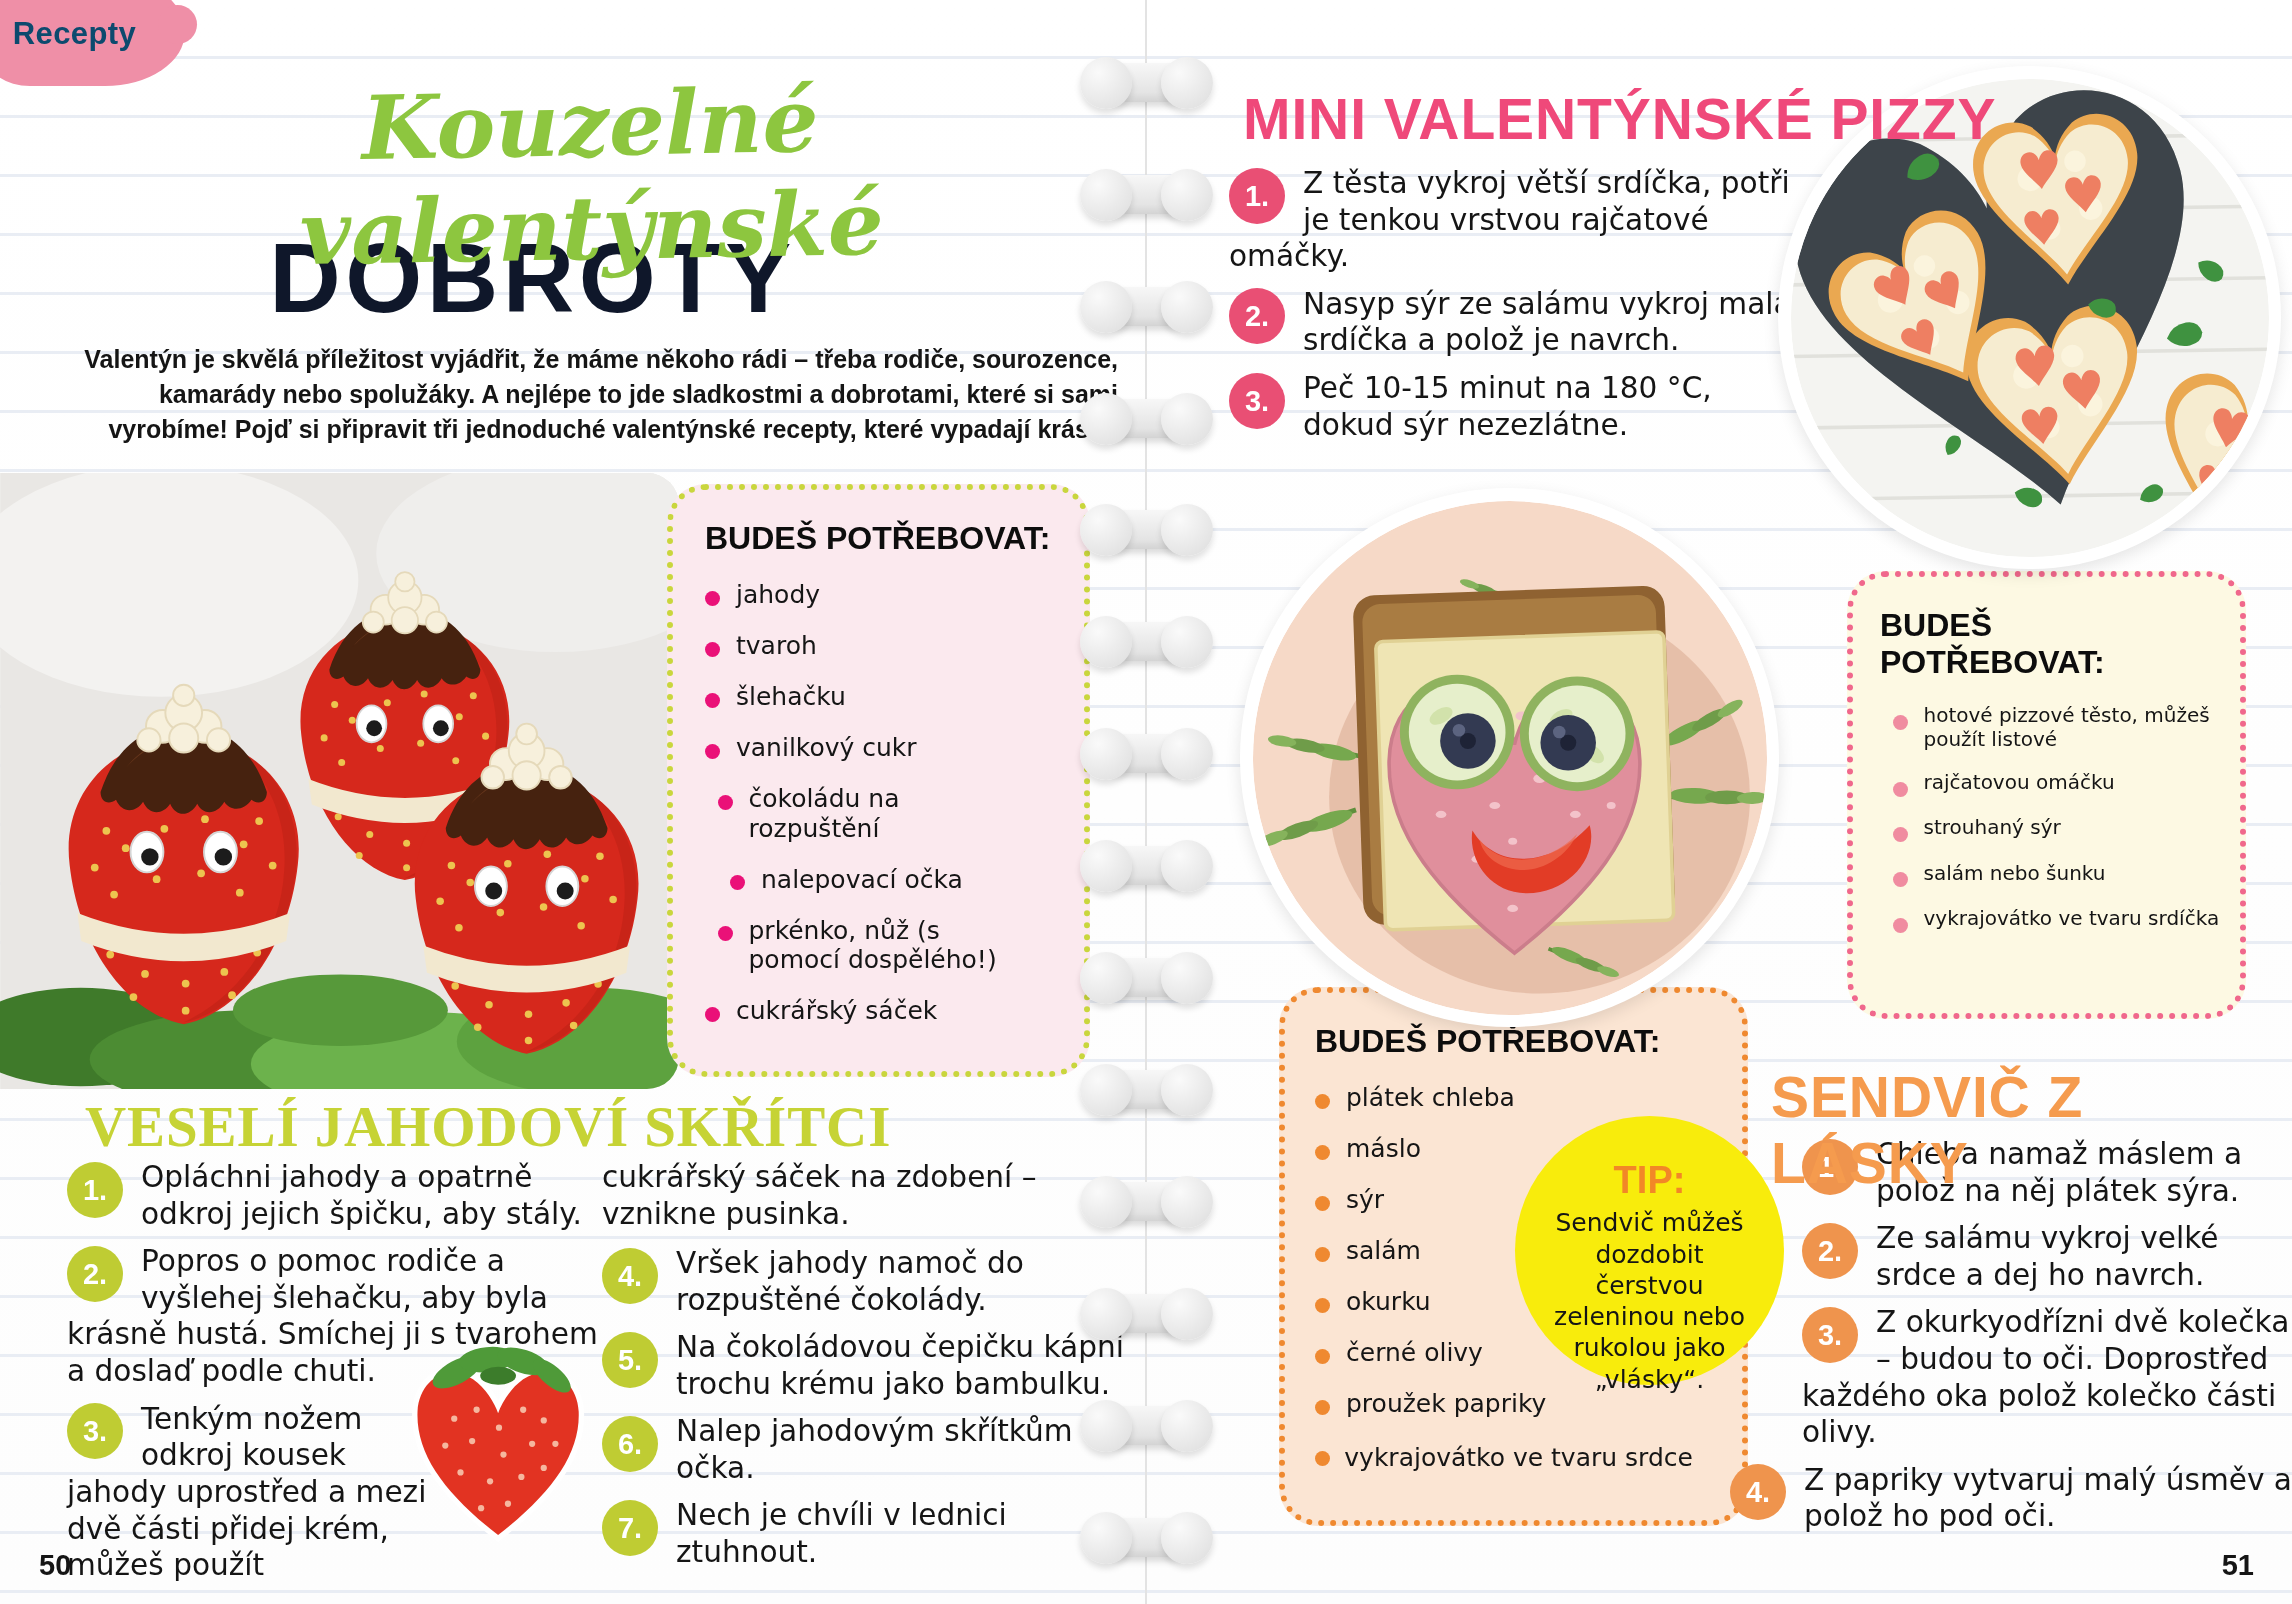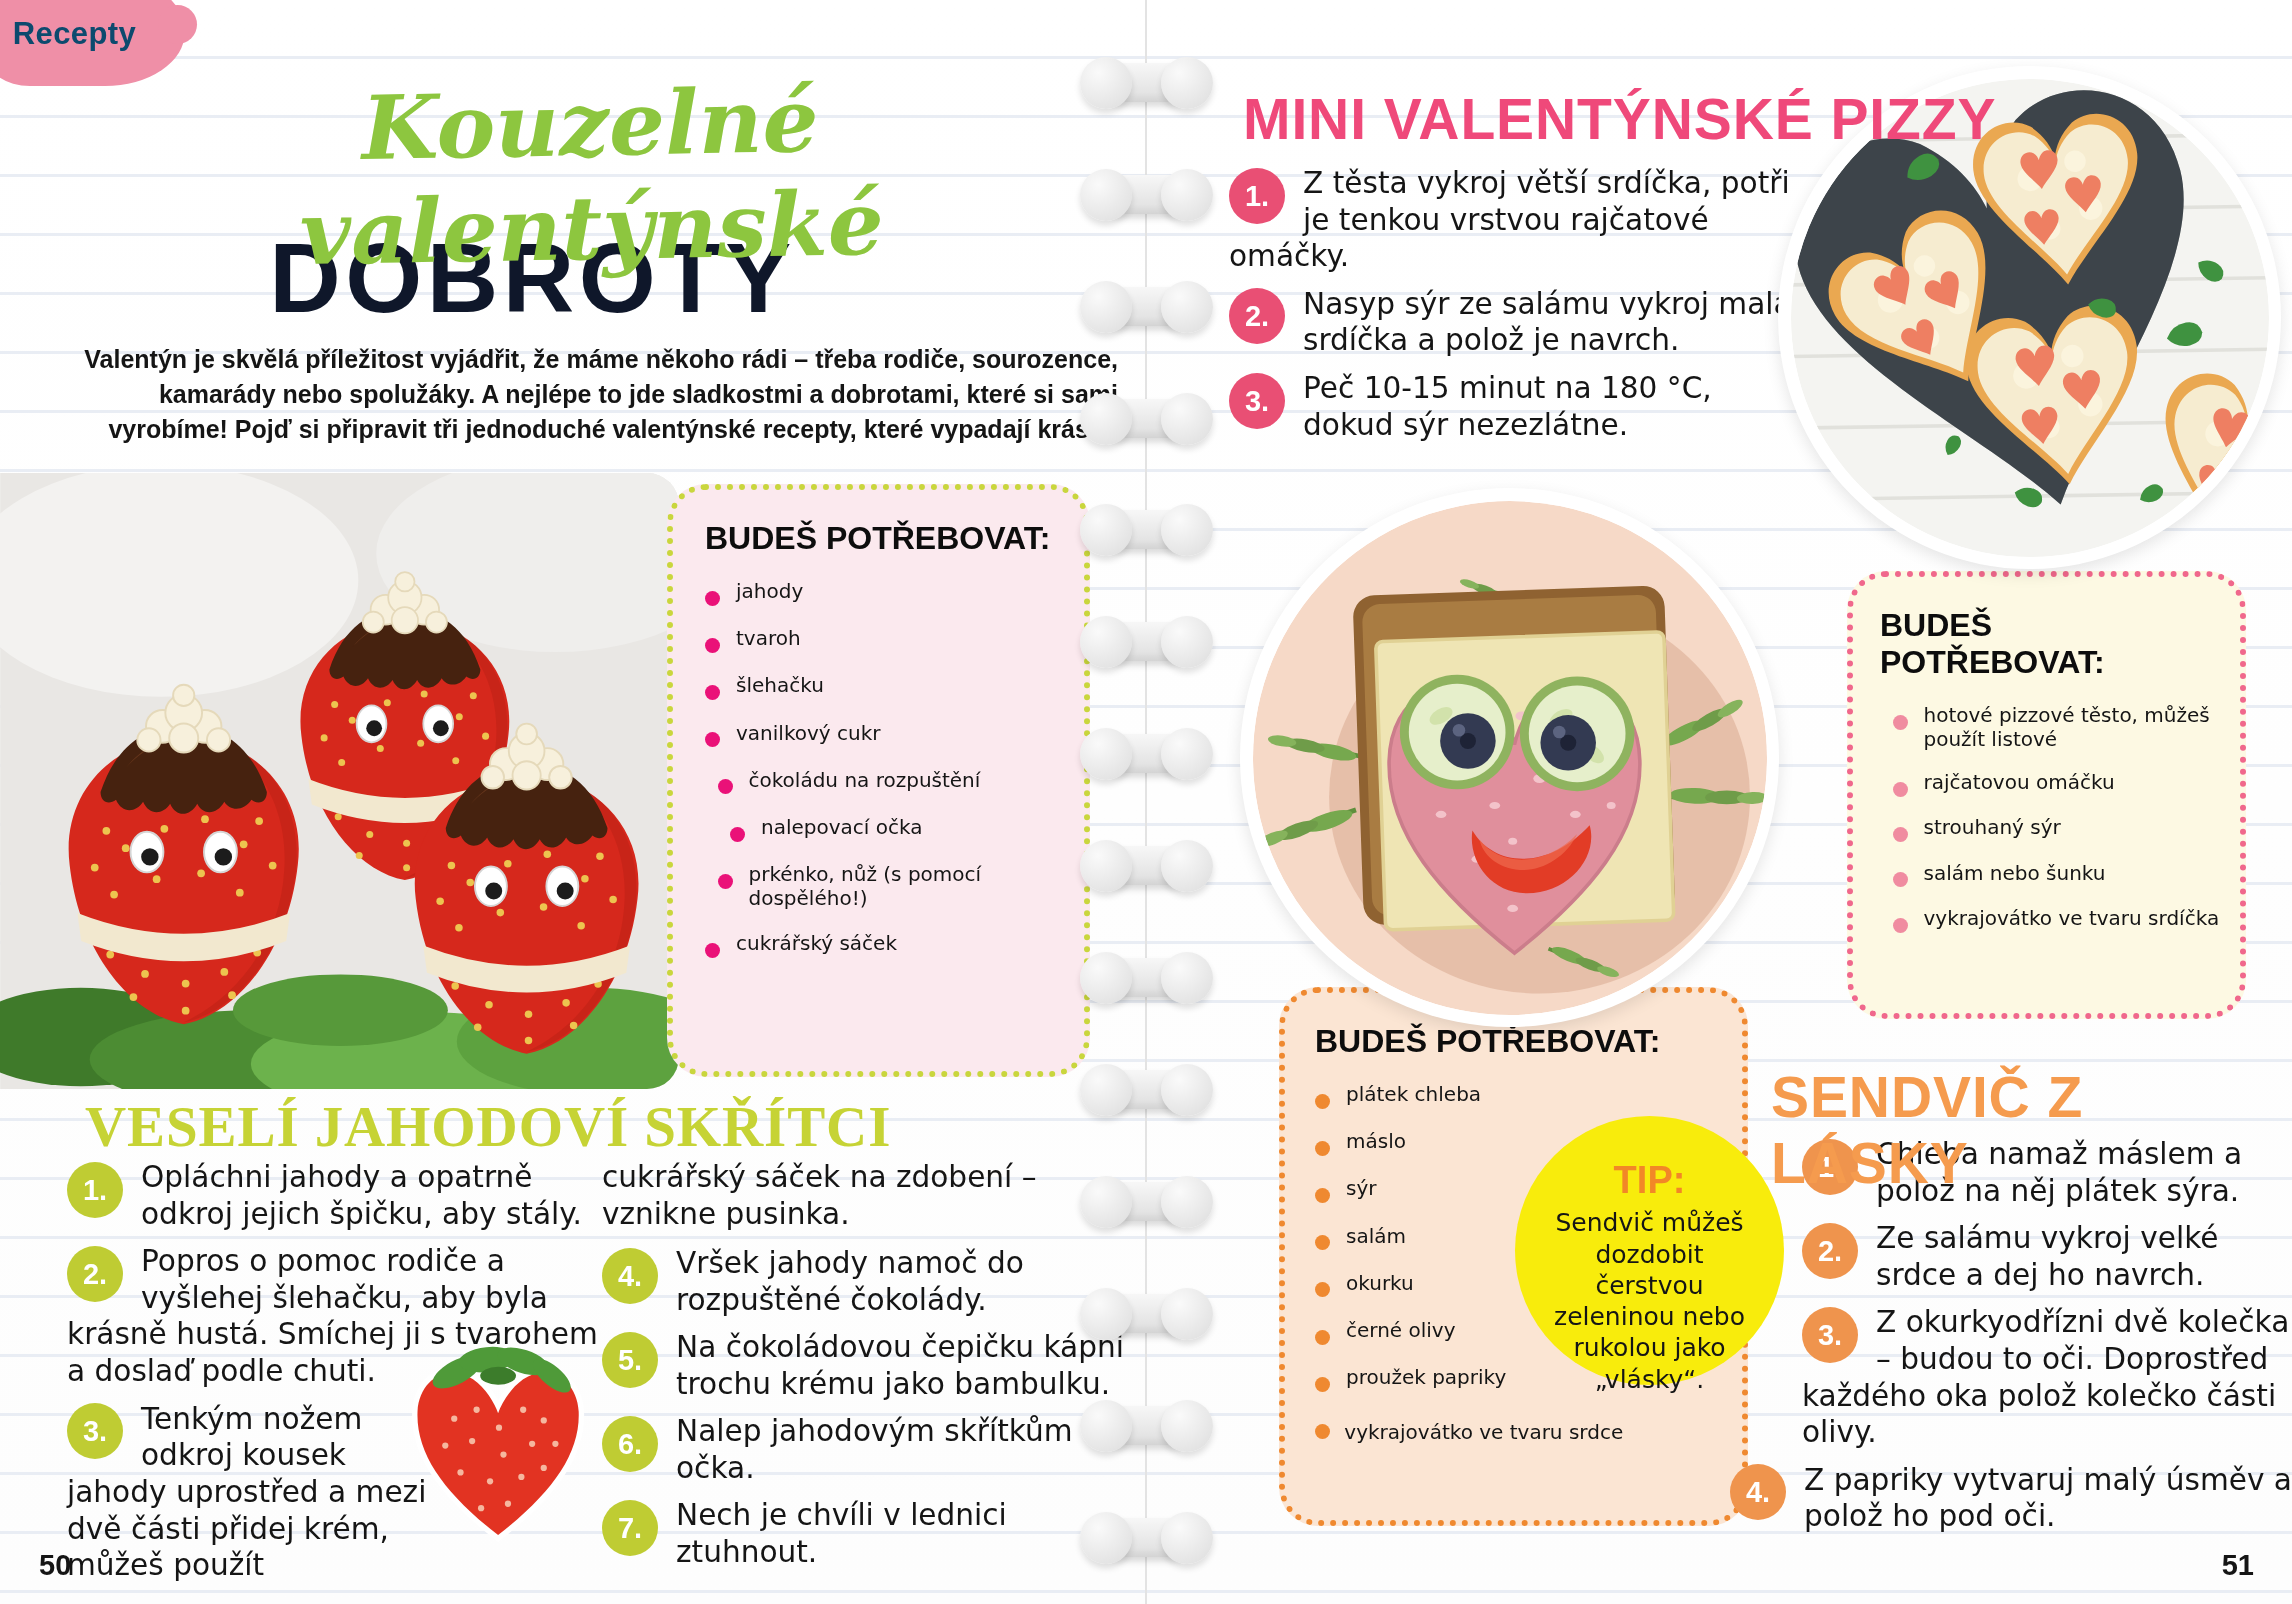--- a/index.html
+++ b/index.html
@@ -48,21 +48,21 @@
   .circle-photo .inner { position:absolute; inset:12.5px; border-radius:50%; overflow:hidden; }
   .photo-pizza { left:1778px; top:66px;  width:503px; height:503px; }
   .photo-sand  { left:1240px; top:488px; width:539px; height:539px; }
 
   
   .needs-box { position:absolute; border-radius:39px; z-index:2; }
   .box-straw { left:667px;  top:484px;  width:423px; height:593px; background:#fbe9ee; border:6.3px dotted #c9d63d; padding:30px 23px 0 32px; }
   .box-pizza { left:1847px; top:571px;  width:399px; height:448px; background:#fdf9e3; border:6.3px dotted #f0688c; padding:30px 18px 0 27px; z-index:3; }
   .box-sand  { left:1279px; top:987px; width:469px; height:539px; background:#fbe5d3; border:6.3px dotted #ef8930; padding:30px 21.5px 0 30px; }
   .needs-title { font-family:"Liberation Sans", sans-serif; font-weight:900; font-size:32px; color:#0d0d0d; margin-bottom:23px; }
-  .needs-item { display:flex; gap:16px; font-size:20px; line-height:1.18; margin-bottom:21.5px; }
+  .needs-item { display:flex; gap:16px; font-size:25px; line-height:1.18; margin-bottom:21.5px; }
   .needs-item .dot { flex:none; width:15px; height:15px; border-radius:50%; margin-top:10.7px; }
   .box-straw .dot { background:#ea1178; }
   .box-pizza .dot { background:#f08ca0; }
   .box-sand  .dot { background:#ef8930; }
   .box-pizza .needs-item { font-size:20px; margin-bottom:19.7px; }
   .needs-item.outdent { display:block; }
   .needs-item.outdent .dot { display:inline-block; margin-right:14.3px; }
 
   
   .sec-title { position:absolute; font-family:"Liberation Sans", sans-serif; font-weight:bold;

